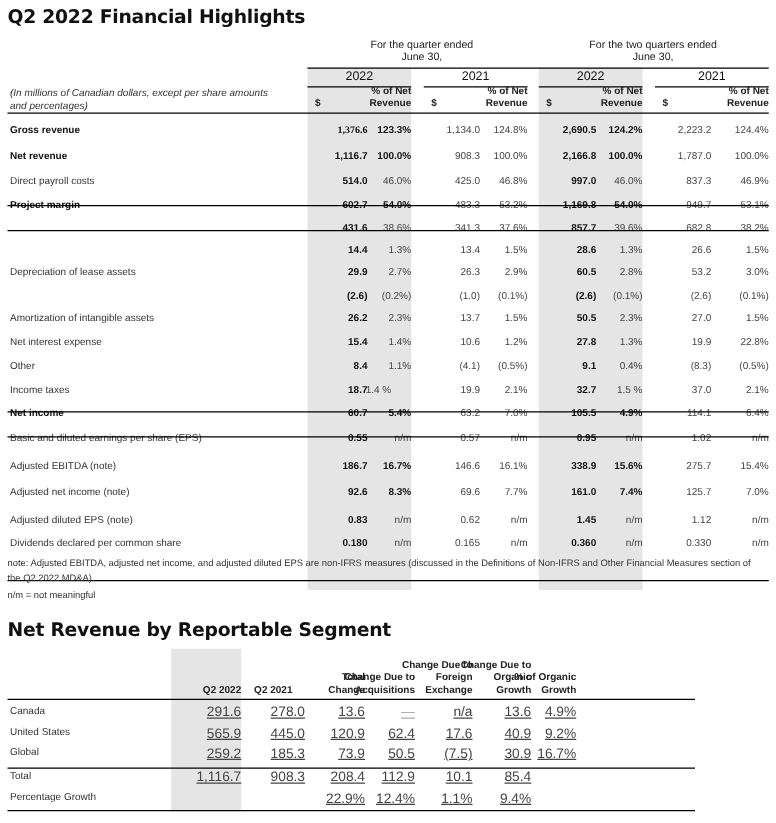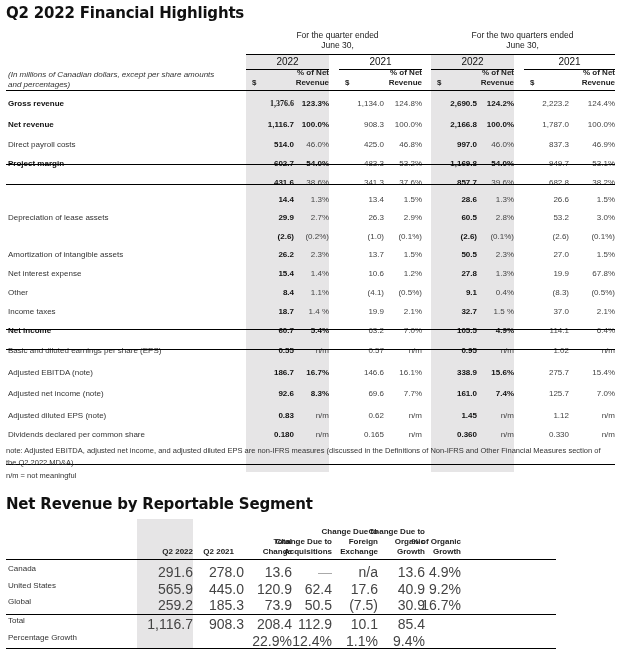--- a/index.html
+++ b/index.html
@@ -16,21 +16,21 @@
   .hline { position: absolute; height: 1px; background: #000; }
   .row { position: absolute; left: 0; width: 609px; height: 14px; font-size: 8px; line-height: 14px; }
   .row .lbl { position: absolute; left: 2px; color: #333; white-space: nowrap; }
   .row .c { position: absolute; text-align: right; white-space: nowrap; color: #444; }
   .row.bold .lbl { font-weight: bold; color: #111; }
   .bd { font-weight: bold; color: #111 !important; }
   .note { position: absolute; left: 6px; font-size: 7.5px; line-height: 12px; color: #333; width: 600px; }
 
   
   .t2 { position: absolute; left: 6px; top: 519px; width: 550px; height: 130px; }
-  .t2 .c2 { position: absolute; font-size: 14px; text-align: right; white-space: nowrap; color: #444; }
+  .t2 .c2 { position: absolute; font-size: 11px; text-align: right; white-space: nowrap; color: #444; text-decoration: underline; }
   .t2 .h2c { position: absolute; font-size: 8px; line-height: 10px; text-align: right; font-weight: bold; color: #222; }
   .t2 .l2 { position: absolute; left: 2px; font-size: 8px; color: #333; white-space: nowrap; }
 </style>
 </head>
 <body>
 
 <div class="h1">Q2 2022 Financial Highlights</div>
 
 <div class="t1" id="t1">
   <div class="shade" style="left:240px;top:28px;width:83px;height:418px;"></div>
@@ -164,37 +164,37 @@
       </div>
       <div class="row" style="top: 241px;">
         <span class="lbl">Net interest expense</span>
         <span class="c bd" style="right: 321px;">15.4</span>
         <span class="c" style="right: 286px;">1.4%</span>
         <span class="c" style="right: 231px;">10.6</span>
         <span class="c" style="right: 193px;">1.2%</span>
         <span class="c bd" style="right: 138px;">27.8</span>
         <span class="c" style="right: 101px;">1.3%</span>
         <span class="c" style="right: 46px;">19.9</span>
-        <span class="c" style="right: 0px;">67.8%</span>
+        <span class="c" style="right: 0px;">22.8%</span>
       </div>
       <div class="row" style="top: 260px;">
         <span class="lbl">Other</span>
         <span class="c bd" style="right: 321px;">8.4</span>
         <span class="c" style="right: 286px;">1.1%</span>
         <span class="c" style="right: 231px;">(4.1)</span>
         <span class="c" style="right: 193px;">(0.5%)</span>
         <span class="c bd" style="right: 138px;">9.1</span>
         <span class="c" style="right: 101px;">0.4%</span>
         <span class="c" style="right: 46px;">(8.3)</span>
         <span class="c" style="right: 0px;">(0.5%)</span>
       </div>
       <div class="row" style="top: 279px;">
         <span class="lbl">Income taxes</span>
         <span class="c bd" style="right: 321px;">18.7</span>
-        <span class="c" style="right: 286px; margin-left: 27px;">1.4 %</span>
+        <span class="c" style="right: 302px; margin-left: 27px;">1.4 %</span>
         <span class="c" style="right: 231px;">19.9</span>
         <span class="c" style="right: 193px;">2.1%</span>
         <span class="c bd" style="right: 138px;">32.7</span>
         <span class="c" style="right: 101px;">1.5 %</span>
         <span class="c" style="right: 46px;">37.0</span>
         <span class="c" style="right: 0px;">2.1%</span>
       </div>
       <div class="row bold" style="top: 298px;">
         <span class="lbl">Net income</span>
         <span class="c bd" style="right: 321px;">60.7</span>

